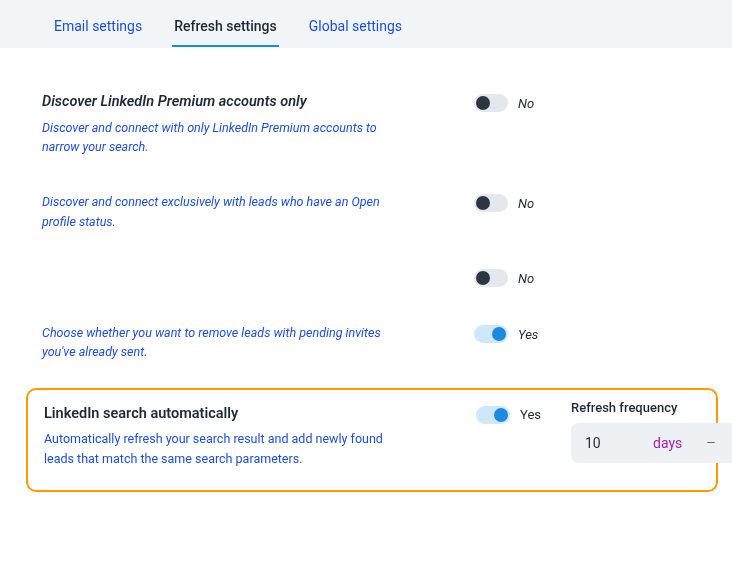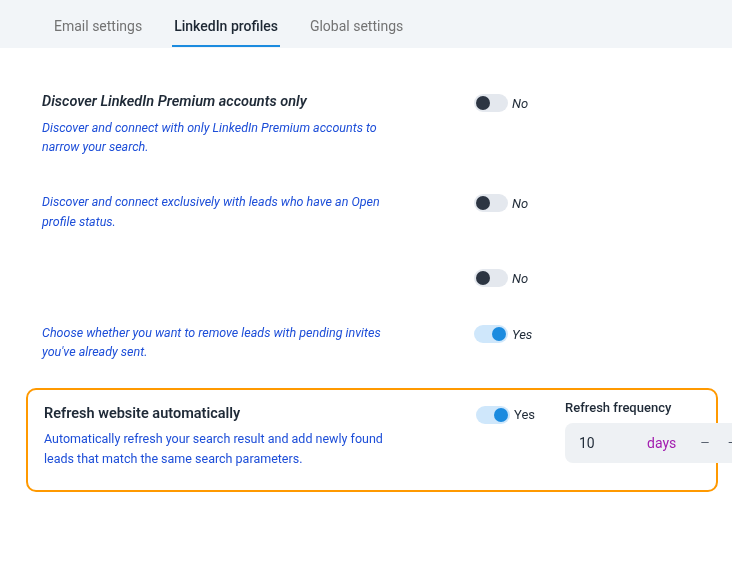--- a/index.html
+++ b/index.html
@@ -1,25 +1,25 @@
 <!DOCTYPE html>
 <html><head>
   <meta charset="utf-8">
   <style>
     * { margin: 0; padding: 0; box-sizing: border-box; }
     body { font-family: -apple-system, BlinkMacSystemFont, "Segoe UI", Roboto, sans-serif; width: 732px; height: 588px; background: #fff; color: #111; overflow: hidden; }
     .tabbar { background: #f2f5f8; padding: 10px 0 0 0; display: flex; gap: 28px; padding-left: 52px; border-bottom: 1px solid #f2f5f8; }
-    .tab { font-size: 14px; color: #737373; padding: 8px 2px 11px 2px; cursor: pointer; }
+    .tab { font-size: 14px; color: #1d4ed8; padding: 8px 2px 11px 2px; cursor: pointer; }
     .tab.active { color: #1d2733; font-weight: 500; border-bottom: 2px solid #1b8bdf; }
     .content { padding: 28px 30px 0 42px; }
     .setting-row { display: flex; align-items: flex-start; padding: 16px 0 20px 0; font-style: italic; }
     .setting-text { flex: 0 0 370px; }
     .setting-title { font-size: 14.5px; font-weight: 600; color: #1f2a37; margin-bottom: 6px; line-height: 1.35; }
     .setting-desc { font-size: 12.5px; color: #1d4ed8; line-height: 1.55; max-width: 350px; }
-    .toggle-wrap { display: flex; align-items: center; gap: 4px; margin-top: 2px; margin-left: 62px; }
+    .toggle-wrap { display: flex; align-items: center; gap: 10px; margin-top: 2px; margin-left: 62px; }
     .toggle { width: 34px; height: 18px; border-radius: 10px; position: relative; cursor: pointer; }
     .toggle.off { background: #e4e8ee; }
     .toggle.off .knob { left: 2px; background: #2c3542; }
     .toggle.on { background: #cfe7fb; }
     .toggle.on .knob { left: 18px; background: #1b8bdf; }
     .knob { position: absolute; top: 2px; width: 14px; height: 14px; border-radius: 50%; transition: left .15s; }
     .toggle-label { font-size: 13px; color: #1f2a37; }
     .highlight-box { border: 2px solid #ff9900; border-radius: 10px; margin: 6px -16px 0 -16px; padding: 14px 16px 22px 16px; display: flex; align-items: flex-start; }
     .highlight-box .setting-text { flex: 0 0 370px; }
     .refresh-block { margin-left: 30px; margin-top: -4px; flex: 1; }
@@ -27,21 +27,21 @@
     .stepper { display: flex; align-items: center; background: #eef1f4; border-radius: 8px; height: 40px; width: 186px; padding: 0 4px 0 14px; }
     .stepper-value { font-size: 14px; color: #1f2a37; width: 28px; }
     .stepper-unit { font-size: 14px; color: #a21caf; flex: 1; margin-left: 40px; }
     .stepper-btn { width: 28px; height: 28px; display: flex; align-items: center; justify-content: center; cursor: pointer; color: #4b5563; font-size: 18px; font-weight: 300; user-select: none; }
   </style>
 </head>
 <body>
 
 <div class="tabbar">
   <div class="tab">Email settings</div>
-  <div class="tab active">LinkedIn profiles</div>
+  <div class="tab active">Refresh settings</div>
   <div class="tab">Global settings</div>
 </div>
 
 <div class="content">
 
   <div class="setting-row">
     <div class="setting-text">
       <div class="setting-title">Discover LinkedIn Premium accounts only</div>
       <div class="setting-desc">Discover and connect with only LinkedIn Premium accounts to narrow your search.</div>
     </div>
@@ -83,21 +83,21 @@
     <div class="toggle-wrap">
       <div class="toggle on">
           <div class="knob"></div>
         </div>
       <span class="toggle-label">Yes</span>
     </div>
   </div>
 
   <div class="highlight-box">
     <div class="setting-text">
-      <div class="setting-title">Refresh website automatically</div>
+      <div class="setting-title">LinkedIn search automatically</div>
       <div class="setting-desc">Automatically refresh your search result and add newly found leads that match the same search parameters.</div>
     </div>
     <div class="toggle-wrap" style="margin-left:62px;">
       <div class="toggle on">
           <div class="knob"></div>
         </div>
       <span class="toggle-label">Yes</span>
     </div>
     <div class="refresh-block">
       <div class="refresh-label">Refresh frequency</div>

